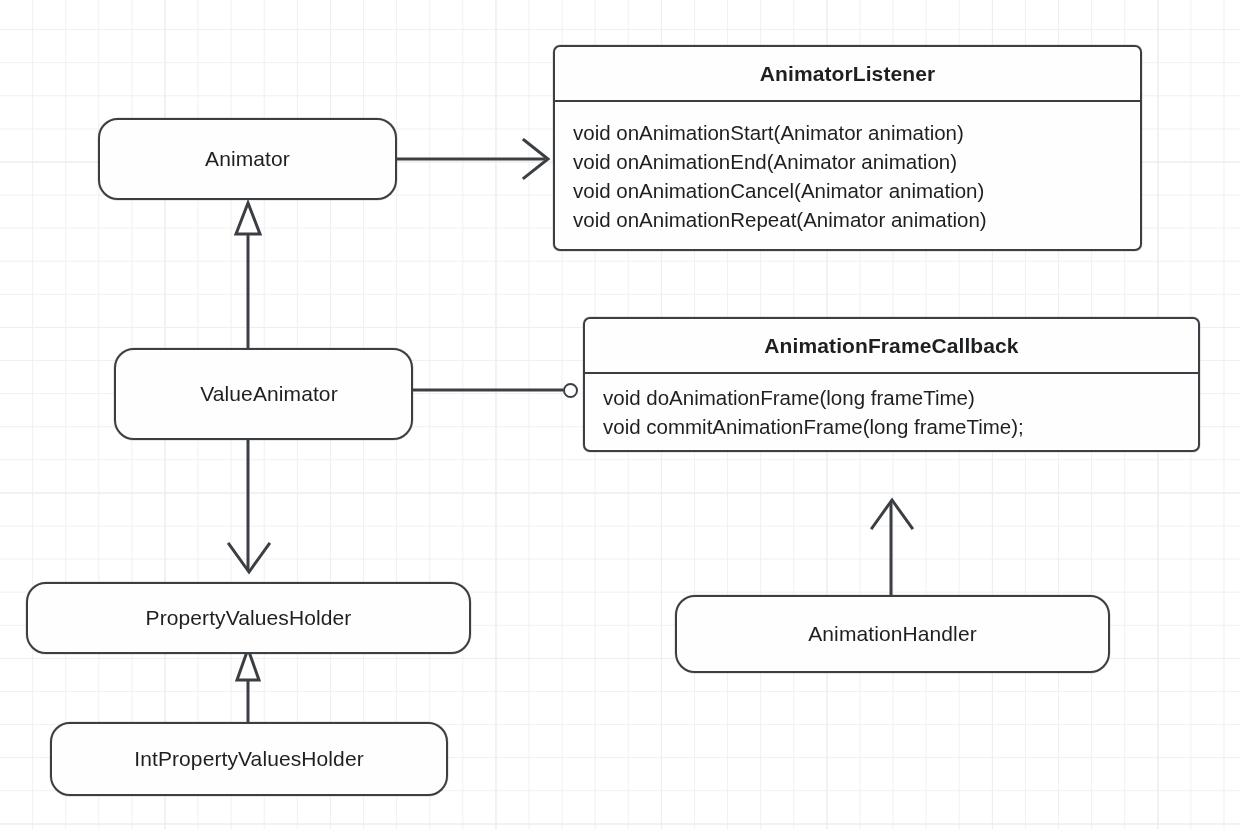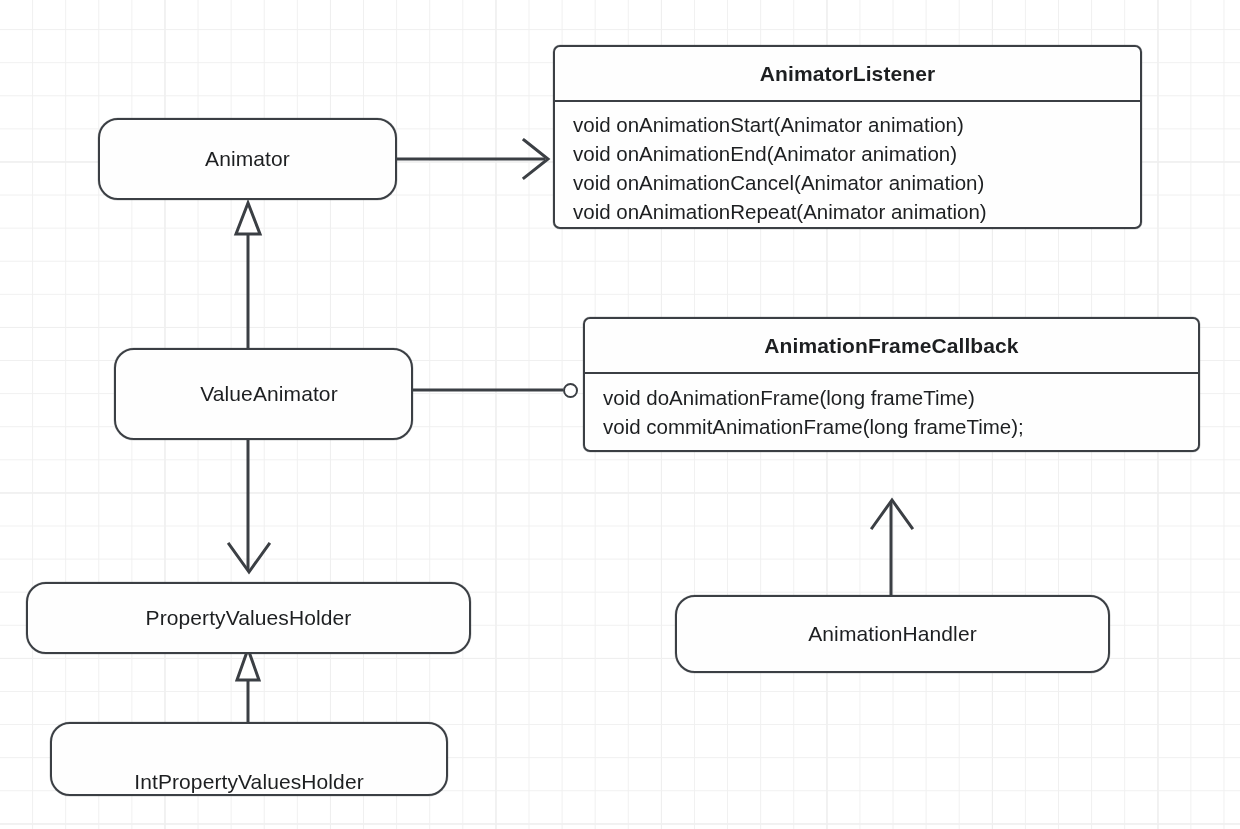--- a/index.html
+++ b/index.html
@@ -135,29 +135,29 @@
   </div>
 
   <div class="node simple" style="left:114px; top:348px; width:299px; height:92px;padding-left:11px;">
     <div class="node-title">ValueAnimator</div>
   </div>
 
   <div class="node simple" style="left:26px; top:574px; width:445px; height:72px;margin-top:8px;">
     <div class="node-title">PropertyValuesHolder</div>
   </div>
 
-  <div class="node simple" style="left:50px; top:722px; width:398px; height:74px;justify-content:flex-end;">
+  <div class="node simple" style="left:50px; top:722px; width:398px; height:74px;">
     <div class="node-title">IntPropertyValuesHolder</div>
   </div>
 
   <div class="node simple" style="left:675px; top:595px; width:435px; height:78px;">
     <div class="node-title">AnimationHandler</div>
   </div>
 
-  <div class="node" style="left:553px; top:45px; width:589px; height:184px;">
+  <div class="node" style="left:553px; top:45px; width:589px; height:206px;">
     <div class="cls-header">
       <div class="node-title">AnimatorListener</div>
     </div>
     <div class="cls-body">
       <div class="member">void onAnimationStart(Animator animation)</div>
       <div class="member">void onAnimationEnd(Animator animation)</div>
       <div class="member">void onAnimationCancel(Animator animation)</div>
       <div class="member">void onAnimationRepeat(Animator animation)</div>
     </div>
   </div>

